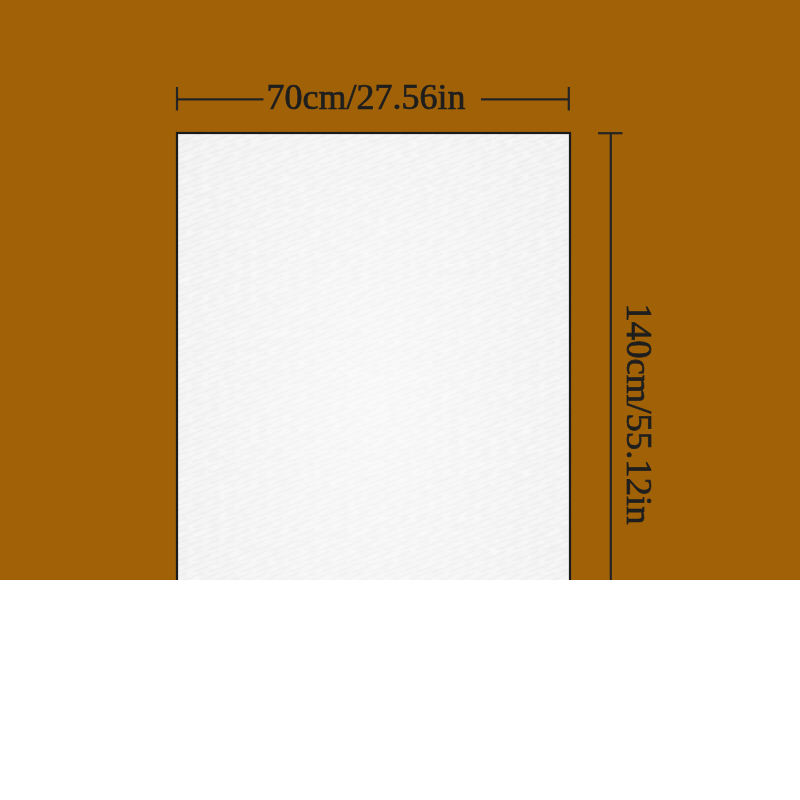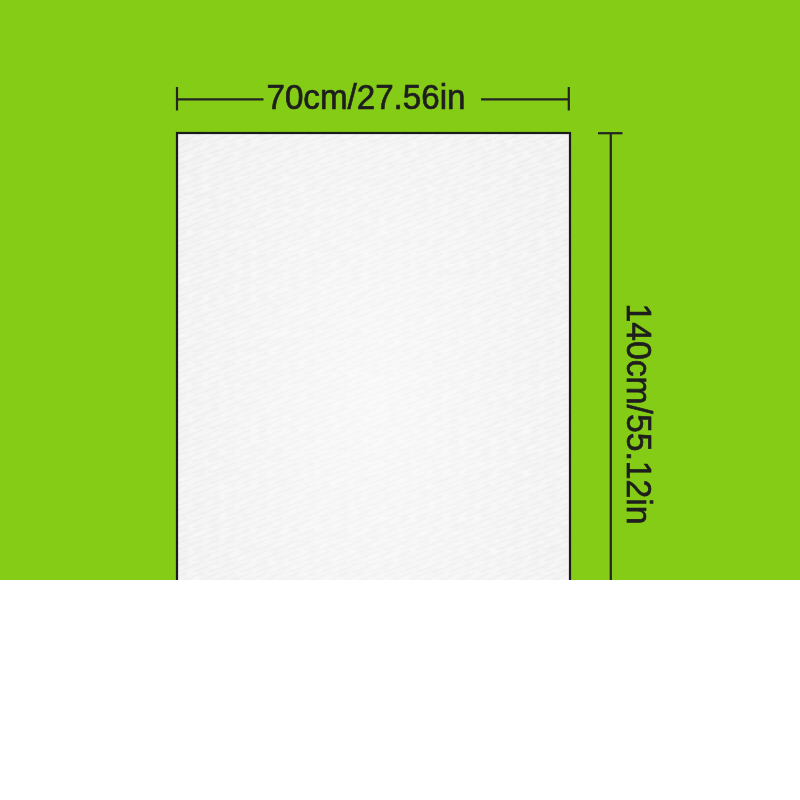--- a/index.html
+++ b/index.html
@@ -1,17 +1,17 @@
 <!DOCTYPE html>
 <html><head>
 <meta charset="utf-8">
 <style>
   html,body{margin:0;padding:0;background:#ffffff;}
-  #stage{position:relative;width:800px;height:580px;background:#84cc16;overflow:hidden;
-         font-family:Liberation Sans, sans-serif;}
+  #stage{position:relative;width:800px;height:580px;background:#a16207;overflow:hidden;
+         font-family:Liberation Serif, serif;}
   svg{position:absolute;left:0;top:0;}
 </style>
 </head>
 <body>
 <div id="stage">
 <svg width="800" height="800" viewBox="0 0 800 800">
   <defs>
     <filter id="tex" x="0" y="0" width="100%" height="100%">
       <feTurbulence type="fractalNoise" baseFrequency="0.10 0.13" numOctaves="3" seed="11" result="n"></feTurbulence>
       <feColorMatrix in="n" type="matrix" values="0 0 0 0 0.78

